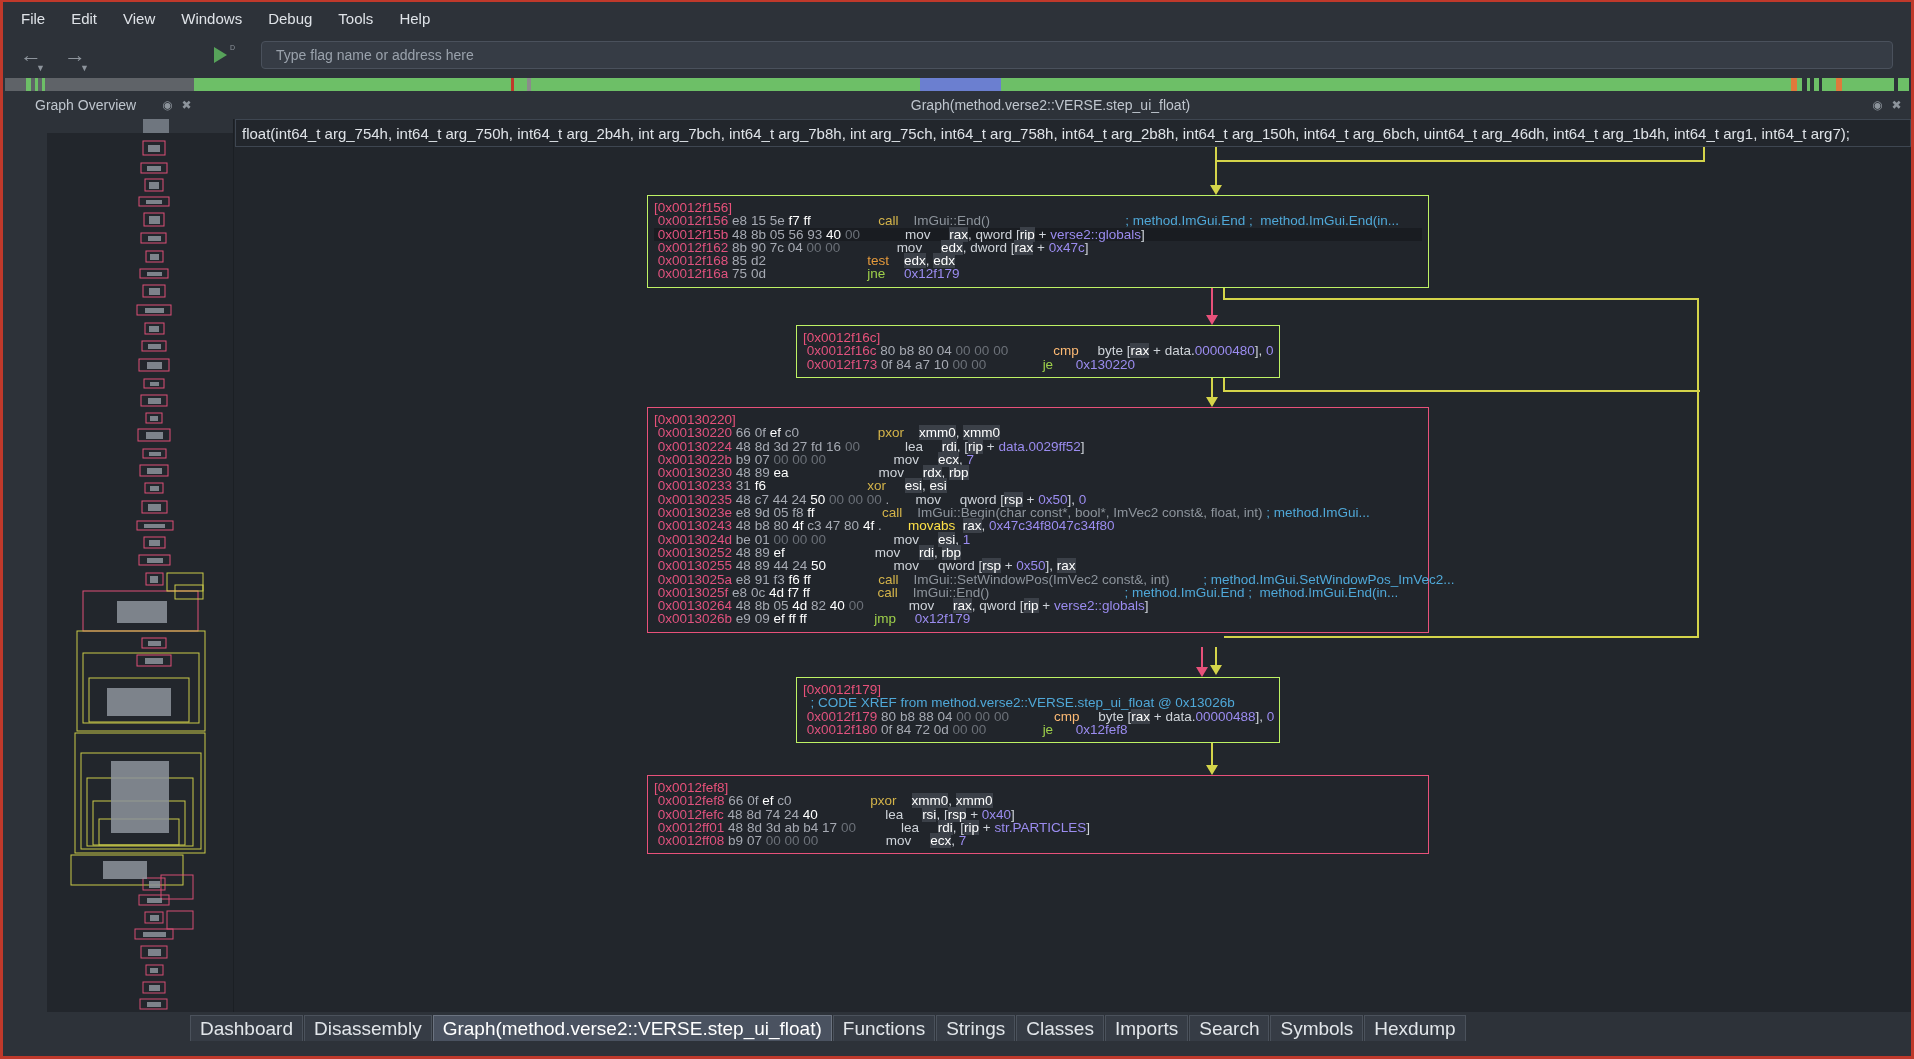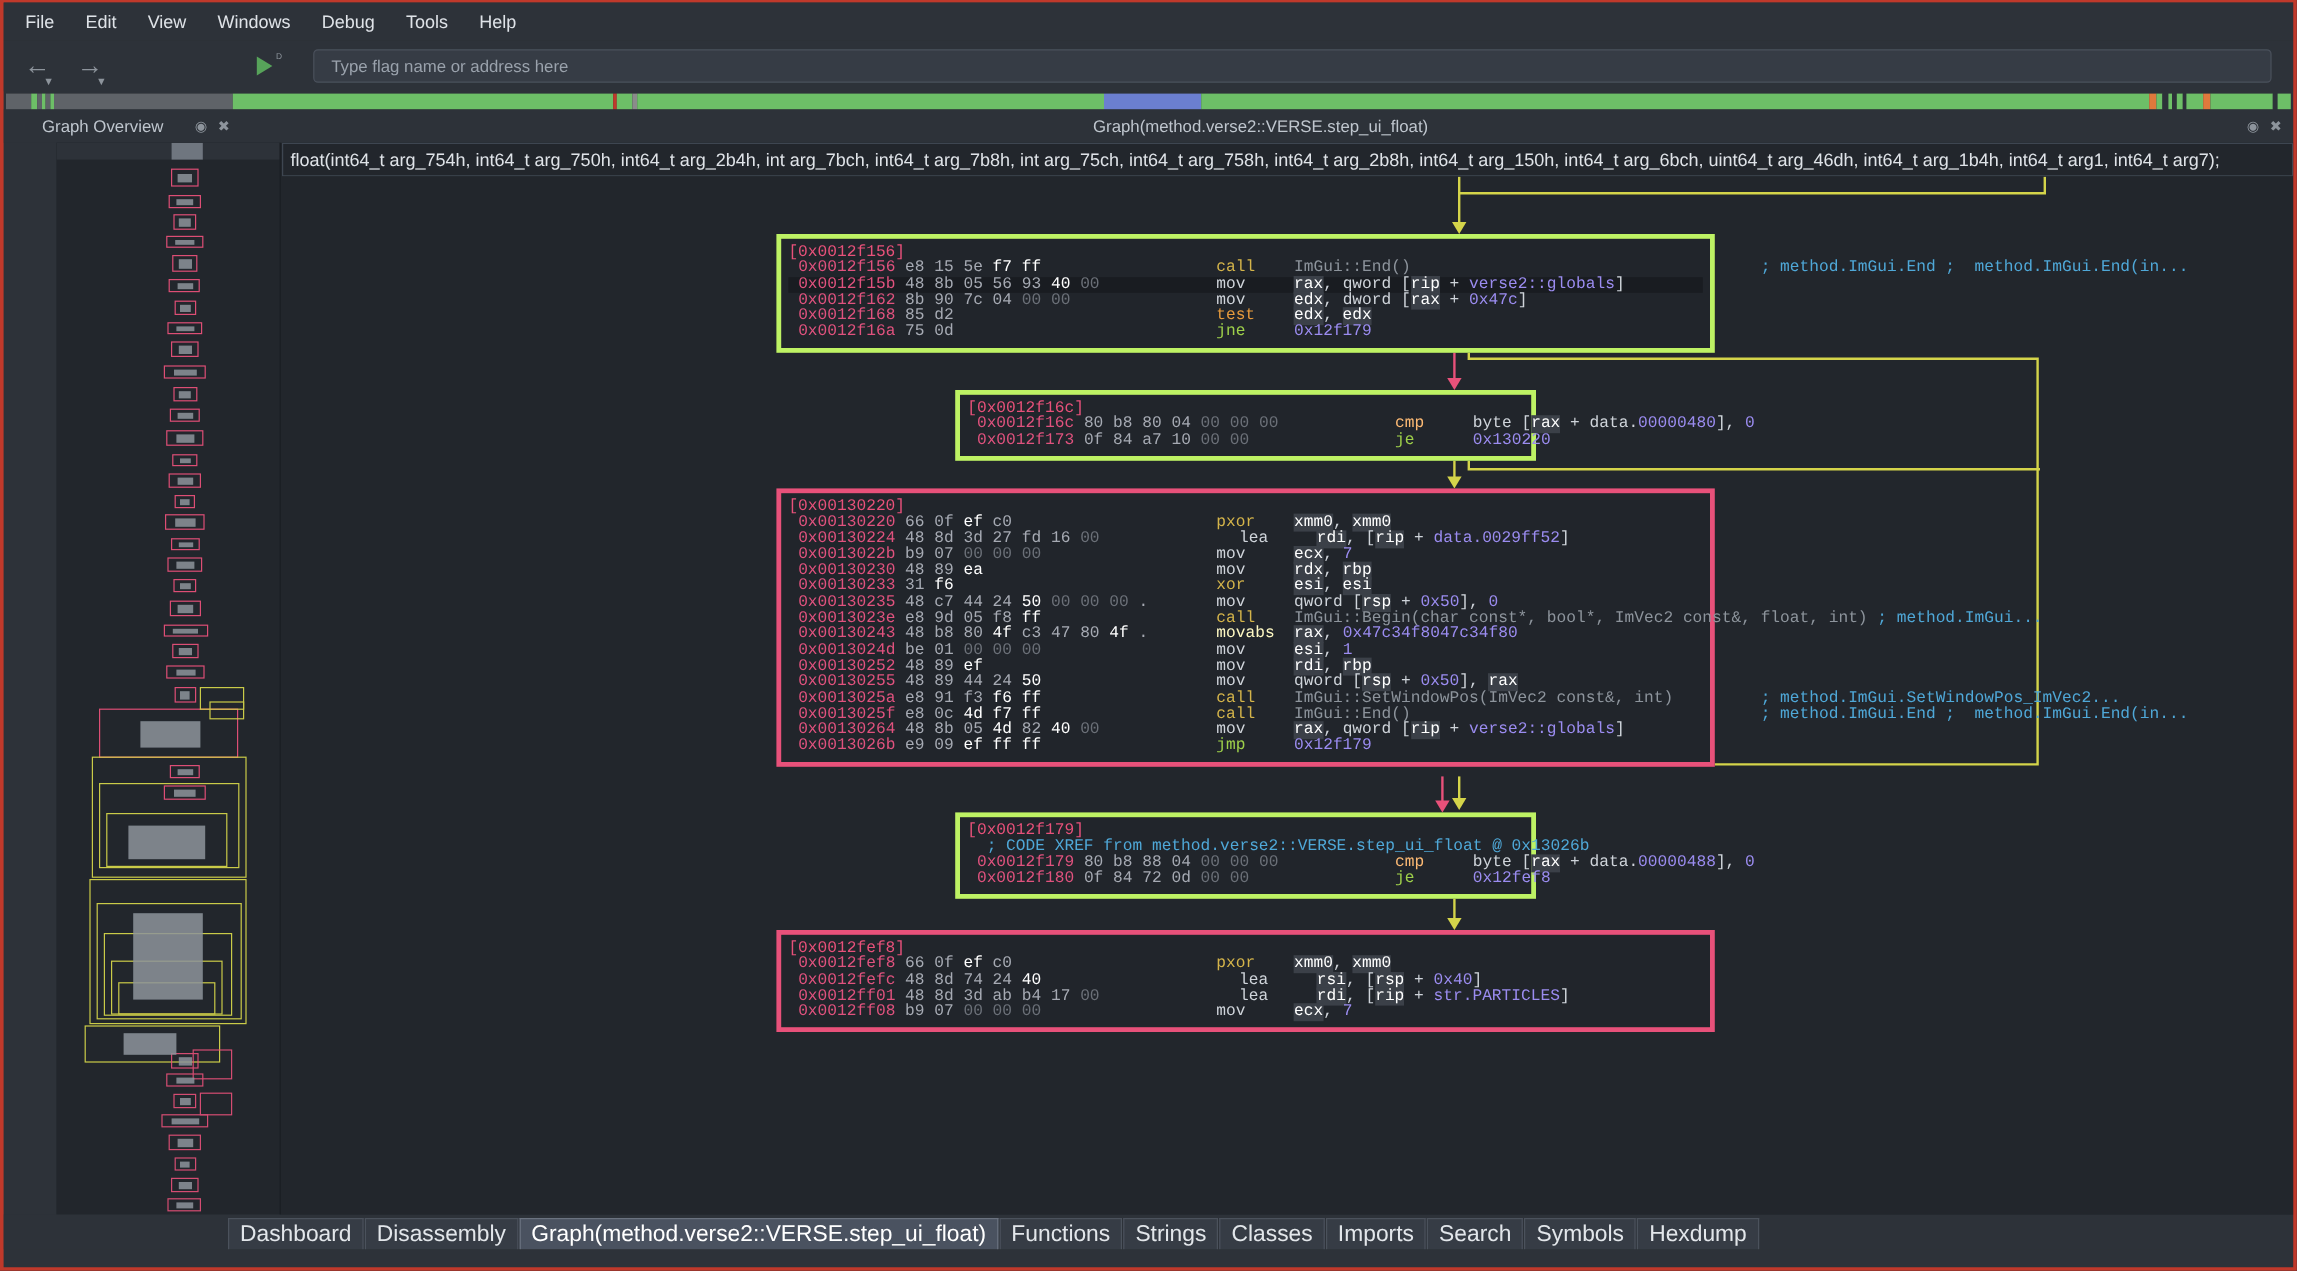--- a/index.html
+++ b/index.html
@@ -81,41 +81,41 @@
   #fn-signature {
     height: 28px; background: #22262c; color: #dfe3e8; font-size: 15px;
     display: flex; align-items: center; padding-left: 6px;
     white-space: nowrap; overflow: hidden; border: 1px solid #3e4651;
     margin: 0 0 0 1px;
   }
   #graph-canvas { flex: 1; position: relative; overflow: hidden; background: #22262c; }
 
   
   .blk {
-    position: absolute; background: #21252b; border: 4px solid #bef264;
-    font-family: Liberation Mono, monospace; font-size: 13.5px;
+    position: absolute; background: #21252b; border: 1px solid #bef264;
+    font-family: Liberation Sans, sans-serif; font-size: 13.5px;
     padding: 5px 6px 6px 6px; white-space: pre; line-height: 13.3px;
   }
   .blk .row { height: 13.3px; }
   .blk-label { color: #e8517a; }
   .addr  { color: #e0527e; }
   .byt   { color: #a6aab3; }
   .byt-d { color: #6b7078; }
   .byt-b { color: #ffffff; }
   .mn-call { color: #d4b44a; }
   .mn-mov  { color: #cfd4da; }
   .mn-test { color: #e59a3c; }
   .mn-jne  { color: #9ed04a; }
   .mn-pxor { color: #d4b44a; }
-  .mn-lea  { color: #cfd4da; margin-left: 19px; }
+  .mn-lea  { color: #cfd4da; }
   .mn-xor  { color: #d4b44a; }
   .mn-cmp  { color: #fdba74; text-align: center; }
   .mn-je   { color: #9ed04a; }
   .mn-jmp  { color: #9ed04a; }
-  .mn-movabs { color: #fef9c3; }
+  .mn-movabs { color: #fde047; }
   .op    { color: #cfd4da; }
   .reg-hl{ color: #ffffff; background: #3b4048; }
   .num   { color: #9b8cf0; }
   .sym   { color: #9b8cf0; }
   .cmt   { color: #4fa8d8; }
   .fname { color: #8d949c; }
   .hl-row { background: #191c21; }
 
   
   #edges { position: absolute; left:0; top:0; width: 100%; height: 100%;

